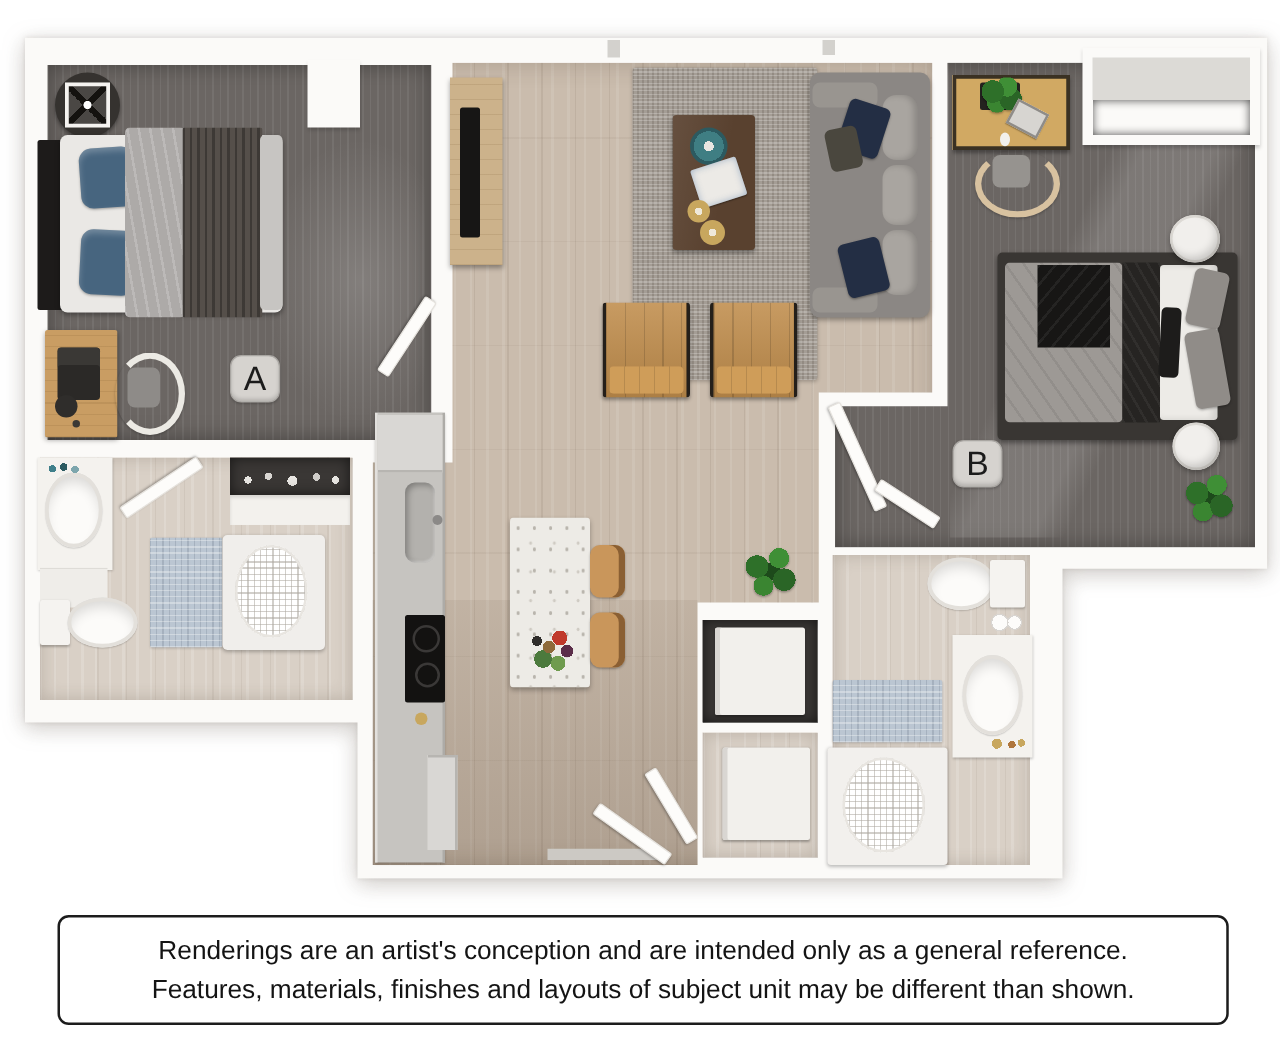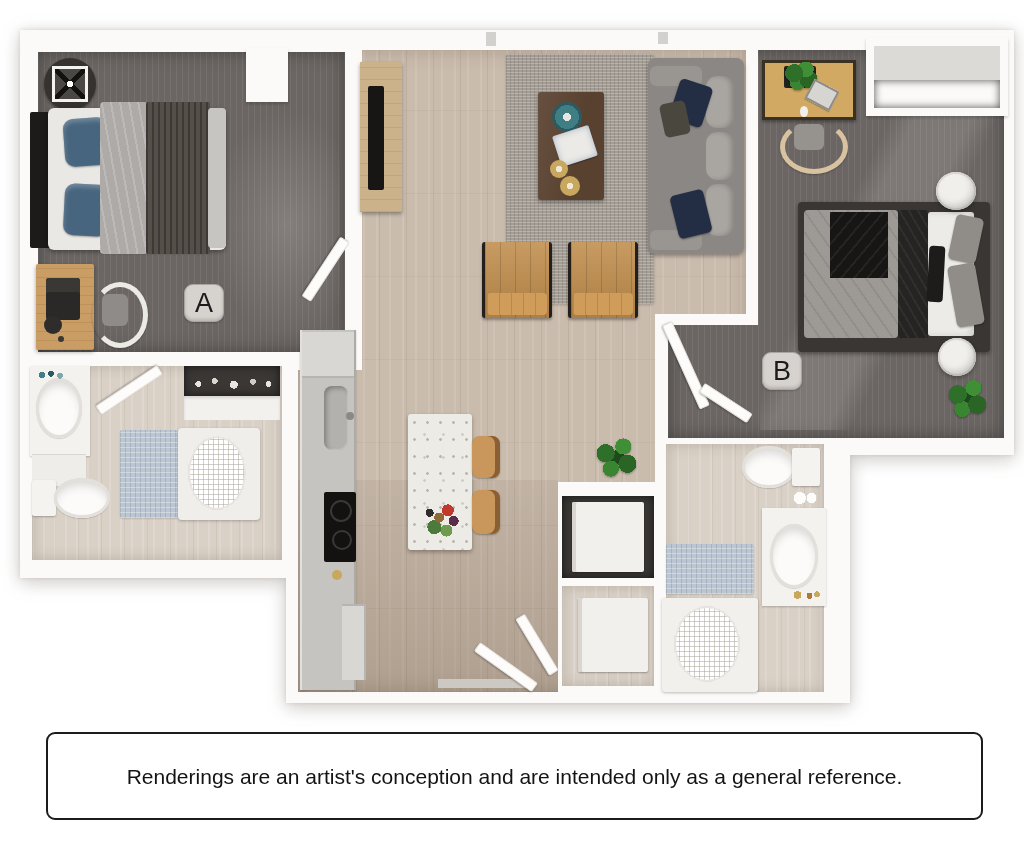--- a/index.html
+++ b/index.html
@@ -257,15 +257,16 @@
   <div class="door" style="left:667px;top:318px;width:90px;transform:rotate(65.7deg);"></div>
   <div class="door" style="left:702px;top:382px;width:55px;transform:rotate(33.1deg);"></div>
   <div class="door" style="left:477px;top:641px;width:69px;transform:rotate(35.5deg);"></div>
   <div class="door" style="left:520px;top:611px;width:64px;transform:rotate(59deg);"></div>
 
   <div class="abs badge" style="left:184px;top:284px;width:38px;height:36px;">A</div>
   <div class="abs badge" style="left:762px;top:352px;width:38px;height:36px;">B</div>
 
   <div class="disclaimer">
     <div>Renderings are an artist's conception and are intended only as a general reference.</div>
+    <div>Features, materials, finishes and layouts of subject unit may be different than shown.</div>
   </div>
 
 </div>
 
 </body></html>

